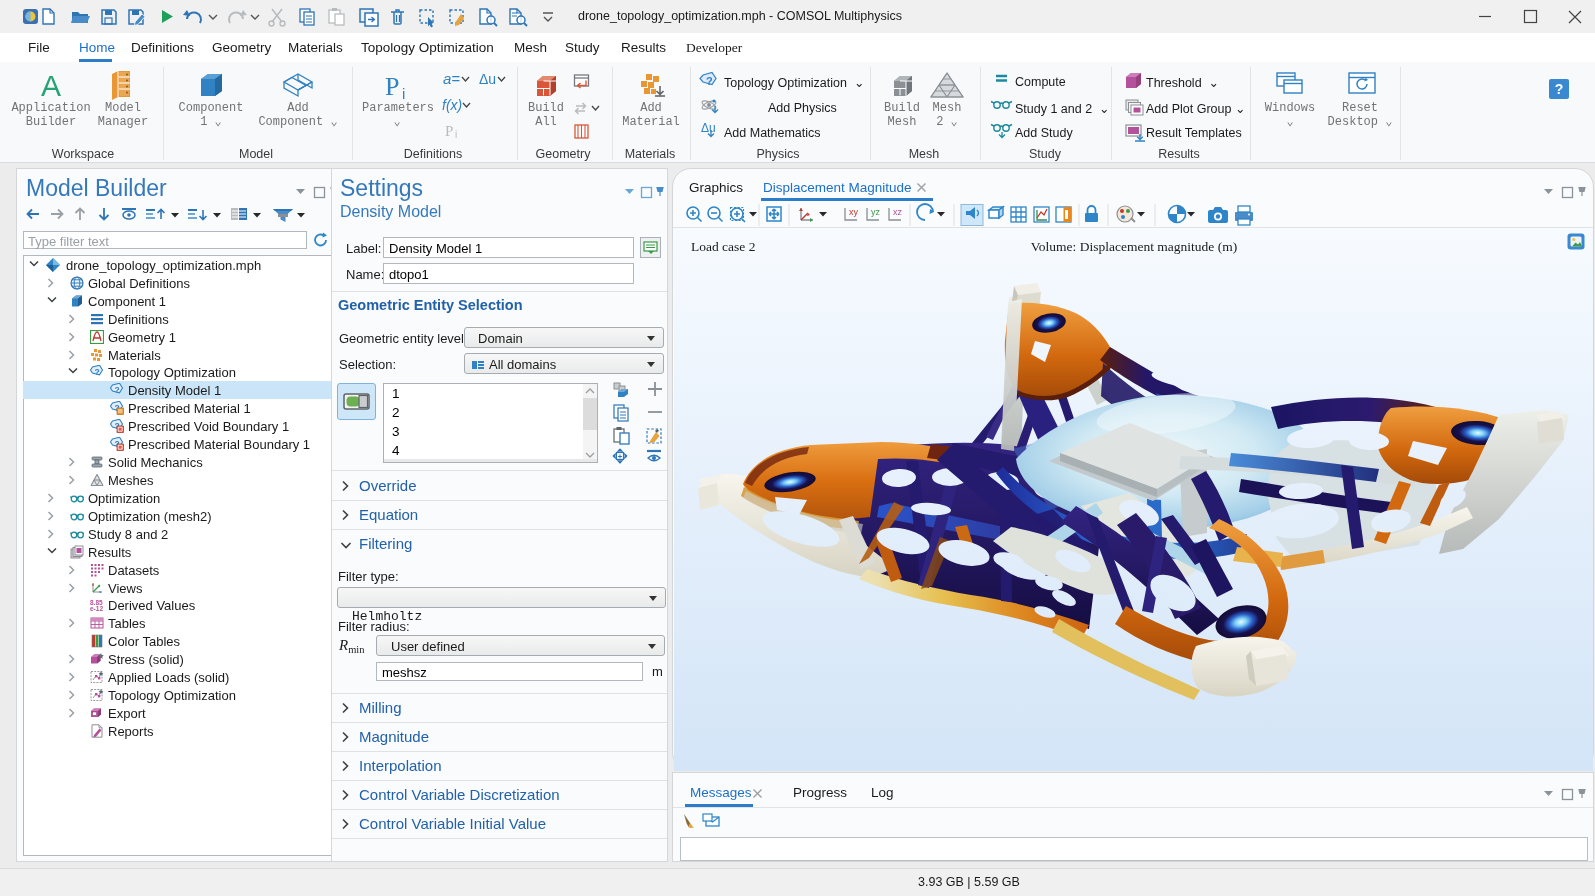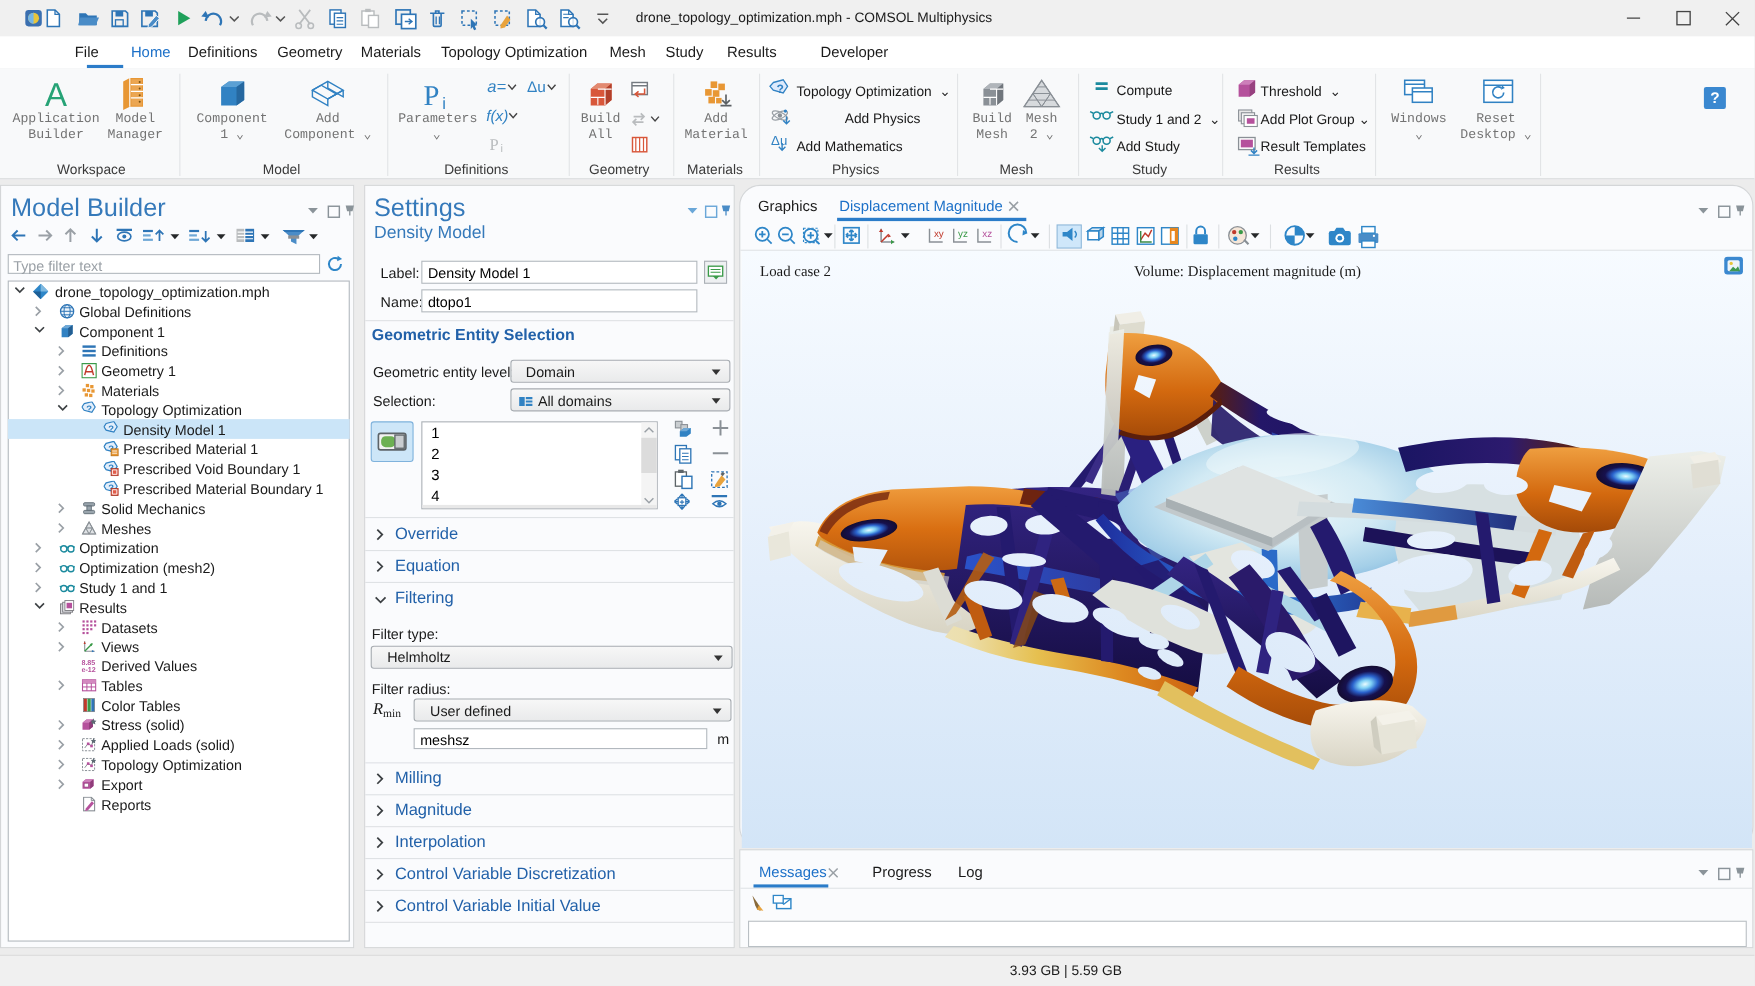--- a/index.html
+++ b/index.html
@@ -1,21 +1,21 @@
 <!DOCTYPE html>
 <html><head>
 <meta charset="utf-8">
 <style>
 * { margin:0; padding:0; box-sizing:border-box; }
 html,body { width:1595px; height:896px; overflow:hidden; font-family:"Liberation Sans", sans-serif; background:#ececec; }
 .abs { position:absolute; }
 #titlebar { position:absolute; left:0; top:0; width:1595px; height:33px; background:#f0f0f0; }
 #menubar { position:absolute; left:0; top:33px; width:1595px; height:29px; background:#ffffff; }
 #ribbon { position:absolute; left:0; top:62px; width:1595px; height:101px; background:#f8f9fa; border-bottom:1px solid #d9dbdd; }
-.menuitem { position:absolute; top:7px; font-size:13.5px; color:#1a1a1a;margin-left:40px; }
+.menuitem { position:absolute; top:7px; font-size:13.5px; color:#1a1a1a; }
 .rgroup-label { position:absolute; top:85px; font-size:12.5px; color:#3a3a3a; text-align:center; }
 .rsep { position:absolute; top:5px; width:1px; height:93px; background:#e2e4e6; }
 .rbtn-label { position:absolute; font-size:12px; color:#737373; text-align:center; line-height:13.5px;font-family:Liberation Mono, monospace; }
 .rsmall { position:absolute; font-size:12.5px; color:#1a1a1a; }
 .panel { position:absolute; background:#fafbfd; border:1px solid #d4d6d8; }
 .ptitle { position:absolute; font-size:23px; color:#3579ba; }
 .psub { position:absolute; font-size:16px; color:#3579ba; }
 .tbox { position:absolute; background:#fff; border:1px solid #b2b8be; }
 .treerow { position:absolute; left:9px; height:18px; font-size:13px; color:#1a1a1a; white-space:nowrap; }
 .sect { position:absolute; font-size:15px; color:#2261a9; }
@@ -109,21 +109,21 @@
 <span class="menuitem" style="left:28px;">File</span>
 <span class="menuitem" style="left:79px; color:#1c70c8;">Home</span>
 <div style="position:absolute; left:79px; top:26px; width:33px; height:3px; background:#2b7cc9;"></div>
 <span class="menuitem" style="left:131px;">Definitions</span>
 <span class="menuitem" style="left:212px;">Geometry</span>
 <span class="menuitem" style="left:288px;">Materials</span>
 <span class="menuitem" style="left:361px;">Topology Optimization</span>
 <span class="menuitem" style="left:514px;">Mesh</span>
 <span class="menuitem" style="left:565px;">Study</span>
 <span class="menuitem" style="left:621px;">Results</span>
-<span class="menuitem" style="left:706px;">Developer</span>
+<span class="menuitem" style="left:686px;font-family:Liberation Serif, serif;">Developer</span>
 </div>
 <div id="ribbon">
 <svg class="abs" style="left:0;top:0" width="1595" height="100" viewBox="0 0 1595 100">
 
  <text x="51" y="34" font-size="30" fill="#27a376" text-anchor="middle" font-family="Liberation Sans">A</text>
 
  <path d="M112,12 l6,-3 h12 v26 h-12 l-6,3 z" fill="#e89734"></path>
       <path d="M118,9 v26" stroke="#fff" stroke-width="1"></path>
       <rect x="119.5" y="10" width="9.5" height="24" fill="#fff" fill-opacity="0.15"></rect>
       <path d="M119,15 h11 M119,21 h11 M119,27 h11" stroke="#fff" stroke-width="1.2"></path>
@@ -414,21 +414,21 @@
         <path d="M4,11 l5.5,-6.5 2,1.7 -5.5,6.5 -2.6,0.6z" fill="#b5519c"></path>
       </g>
 <g id="arr-c">
         <path d="M1,1.5 l4,4 4,-4" fill="none" stroke="#3c4043" stroke-width="1.5"></path>
       </g>
 <g id="arr-e">
         <path d="M1.5,1 l4,4 -4,4" fill="none" stroke="#9aa0a6" stroke-width="1.5"></path>
       </g>
 </defs>
 </svg>
-<div id="mb" class="panel" style="left:0; top:168px; width:322px; height:694px;">
+<div id="mb" class="panel" style="left:16px; top:168px; width:322px; height:694px;">
   <div class="ptitle" style="left:9px; top:6px;">Model Builder</div>
   <svg class="abs" style="left:278px; top:16px;" width="44" height="14" viewBox="0 0 44 14">
       <path d="M1,4 l4.5,5 4.5,-5z" fill="#8a9399"></path>
       <rect x="19.5" y="2.5" width="10" height="10" fill="none" stroke="#8a9399" stroke-width="1.3"></rect>
       <path d="M39,2 v9 M36,2.5 h6 l-1,4 h-4z" stroke="#8a9399" stroke-width="1.2" fill="#8a9399"></path>
     </svg>
   <svg class="abs" style="left:8px; top:36px;" width="285" height="20" viewBox="0 0 285 20">
     <path d="M14,9 H3 m4,-4.5 L2.5,9 7,13.5" stroke="#2e75b6" stroke-width="1.8" fill="none"></path>
     <path d="M26,9 h11 m-4,-4.5 L37.5,9 33,13.5" stroke="#9aa0a6" stroke-width="1.8" fill="none"></path>
     <path d="M55,15 V4 m-4.5,4 L55,3.5 59.5,8" stroke="#9aa0a6" stroke-width="1.8" fill="none"></path>
@@ -596,21 +596,21 @@
         </svg>
         <span class="abs" style="left:65px; top:2px;">Optimization (mesh2)</span>
       </div>
 <div class="treerow" style="top:270px; left:0;">
         <svg class="abs" style="left:24px; top:4px;" width="11" height="11" viewBox="0 0 11 11">
           <use href="#arr-e"></use>
         </svg>
         <svg class="abs" style="left:47px; top:2px;" width="14" height="14" viewBox="0 0 14 14">
           <use href="#ic-glasses"></use>
         </svg>
-        <span class="abs" style="left:65px; top:2px;">Study 1 and 1</span>
+        <span class="abs" style="left:65px; top:2px;">Study 8 and 2</span>
       </div>
 <div class="treerow" style="top:288px; left:0;">
         <svg class="abs" style="left:24px; top:4px;" width="11" height="11" viewBox="0 0 11 11">
           <use href="#arr-c"></use>
         </svg>
         <svg class="abs" style="left:47px; top:2px;" width="14" height="14" viewBox="0 0 14 14">
           <use href="#ic-stack"></use>
         </svg>
         <span class="abs" style="left:65px; top:2px;">Results</span>
       </div>
@@ -799,21 +799,21 @@
       <path d="M2,1.5 l4.5,4.5 -4.5,4.5" fill="none" stroke="#3c4043" stroke-width="1.6"></path>
     </svg>
   <div class="sect" style="left:27px; top:337px;">Equation</div>
   <div class="hsep" style="top:360px;"></div>
   <svg class="abs" style="left:8px; top:372px;" width="12" height="10" viewBox="0 0 12 10">
       <path d="M1.5,2 l4.5,4.5 4.5,-4.5" fill="none" stroke="#3c4043" stroke-width="1.6"></path>
     </svg>
   <div class="sect" style="left:27px; top:366px;">Filtering</div>
   <div class="lbl" style="left:6px; top:400px;">Filter type:</div>
   <div class="drop" style="left:5px; top:418px; width:329px; height:21px;">
-      <span style="position:absolute; left:14px; top:2px;">Helmholtz</span>
+      <span style="position:absolute; left:14px; top:21px;font-family:Liberation Mono, monospace;">Helmholtz</span>
       <span class="arr"></span>
     </div>
   <div class="lbl" style="left:6px; top:450px;">Filter radius:</div>
   <div class="lbl" style="left:7px; top:468px; font-family:'Liberation Serif',serif; font-style:italic; font-size:15px;">R<span style="font-style:normal; font-size:10.5px; vertical-align:-3px;">min</span></div>
   <div class="drop" style="left:44px; top:466px; width:289px; height:21px;">
       <span style="position:absolute; left:14px; top:3px;">User defined</span>
       <span class="arr"></span>
     </div>
   <div class="tbox" style="left:44px; top:493px; width:267px; height:19px;">
       <span style="position:absolute; left:5px; top:2px; font-size:13px;">meshsz</span>

